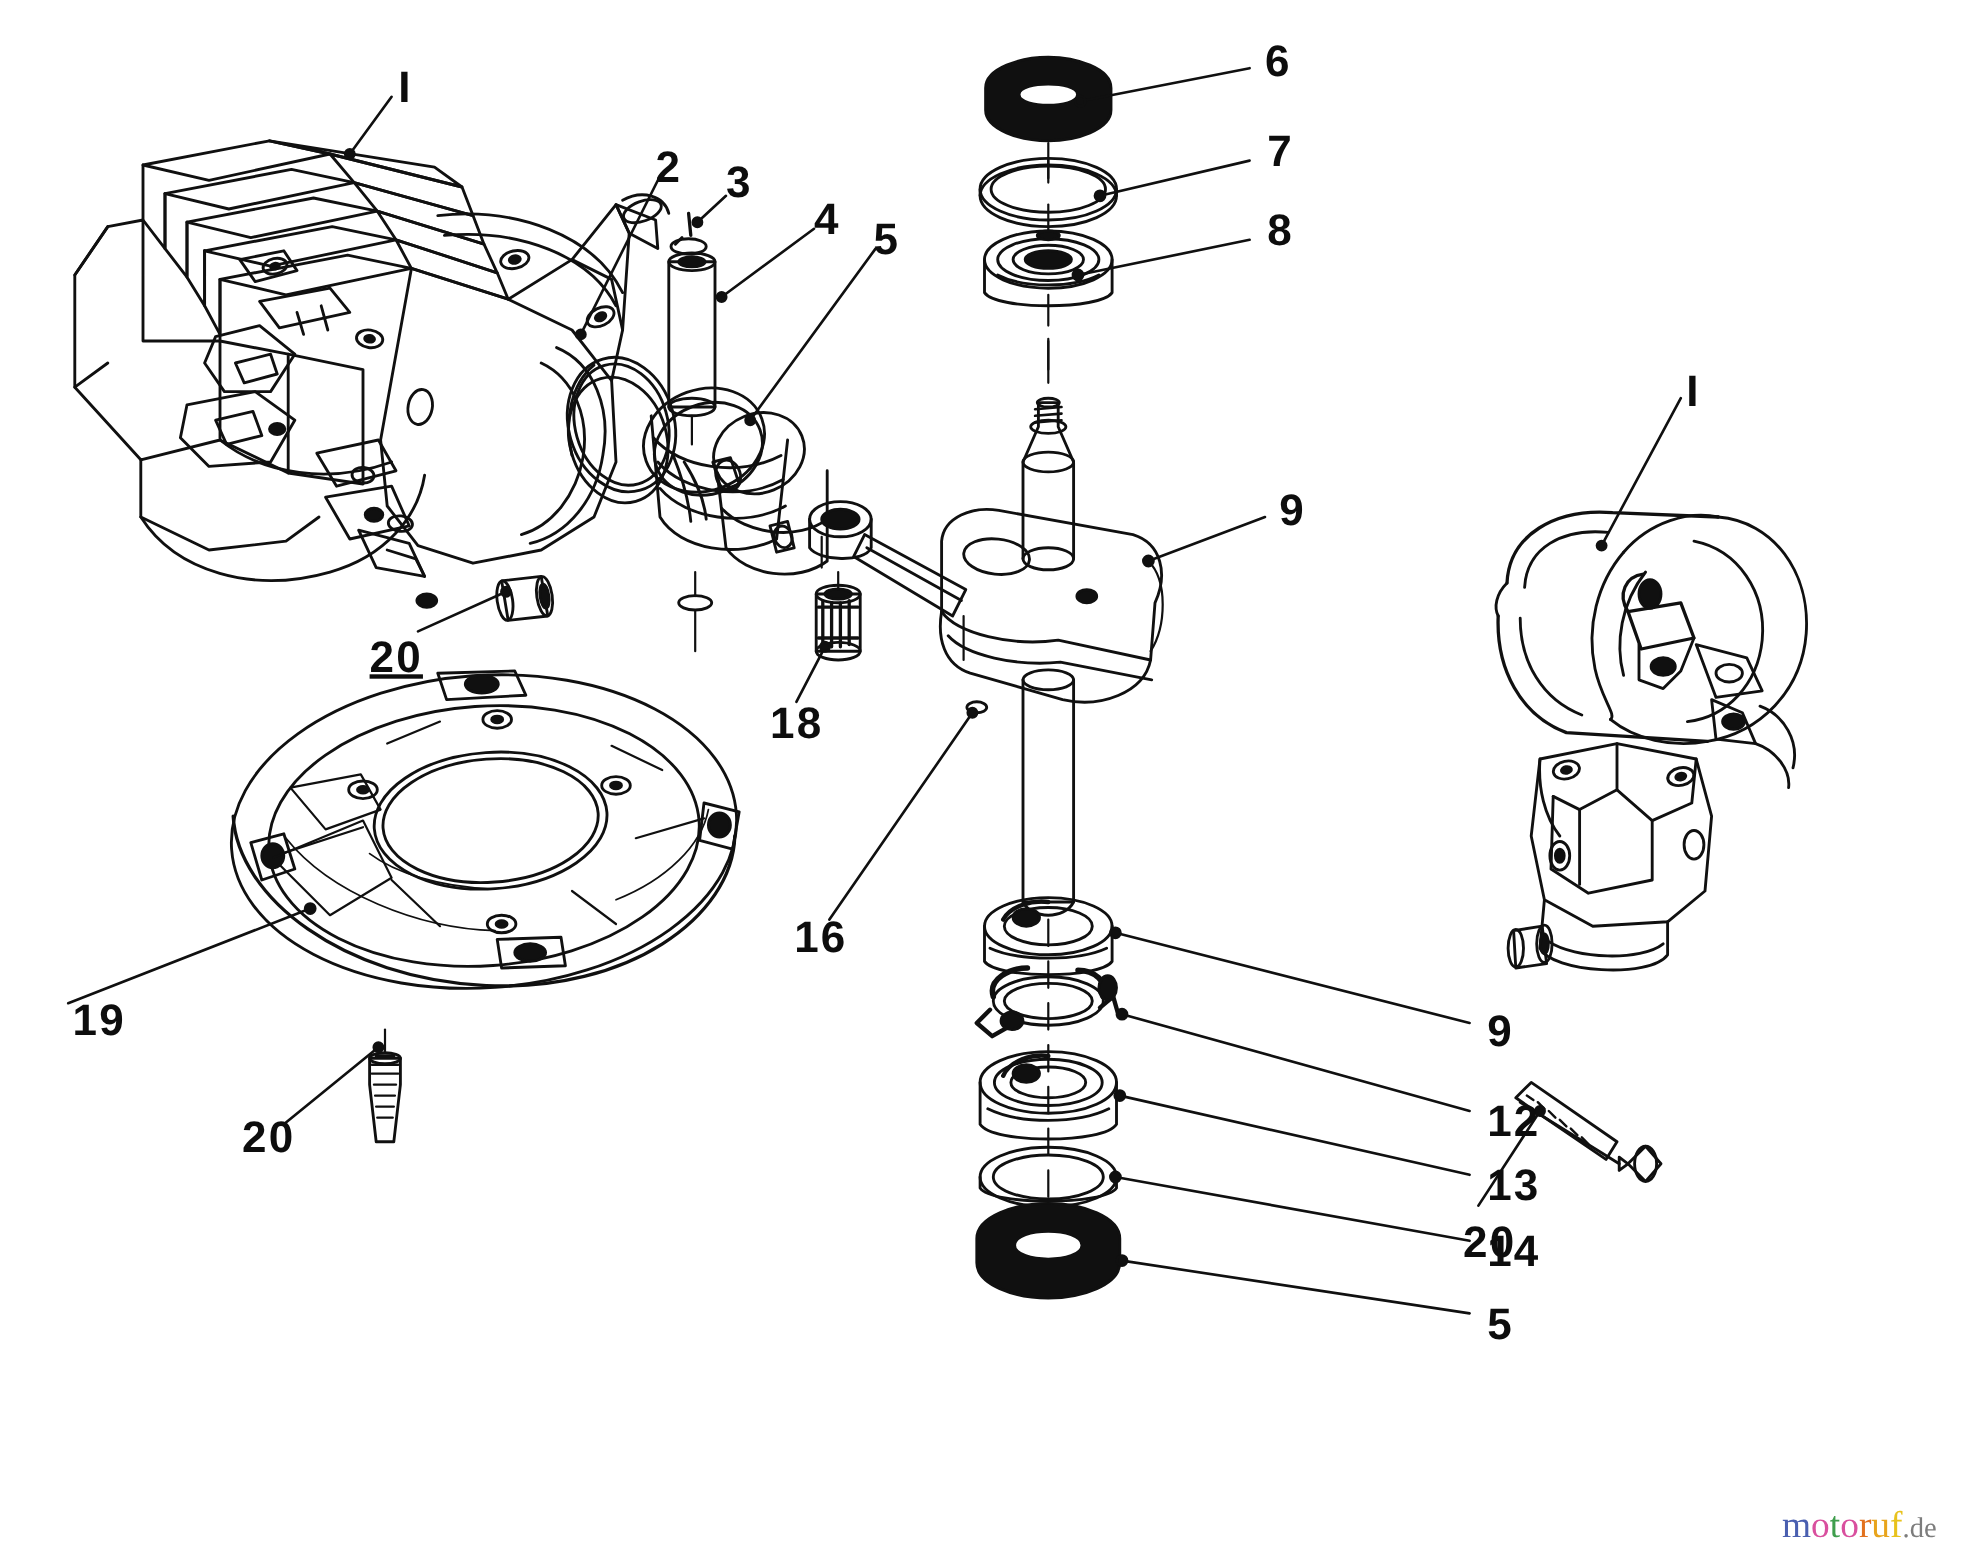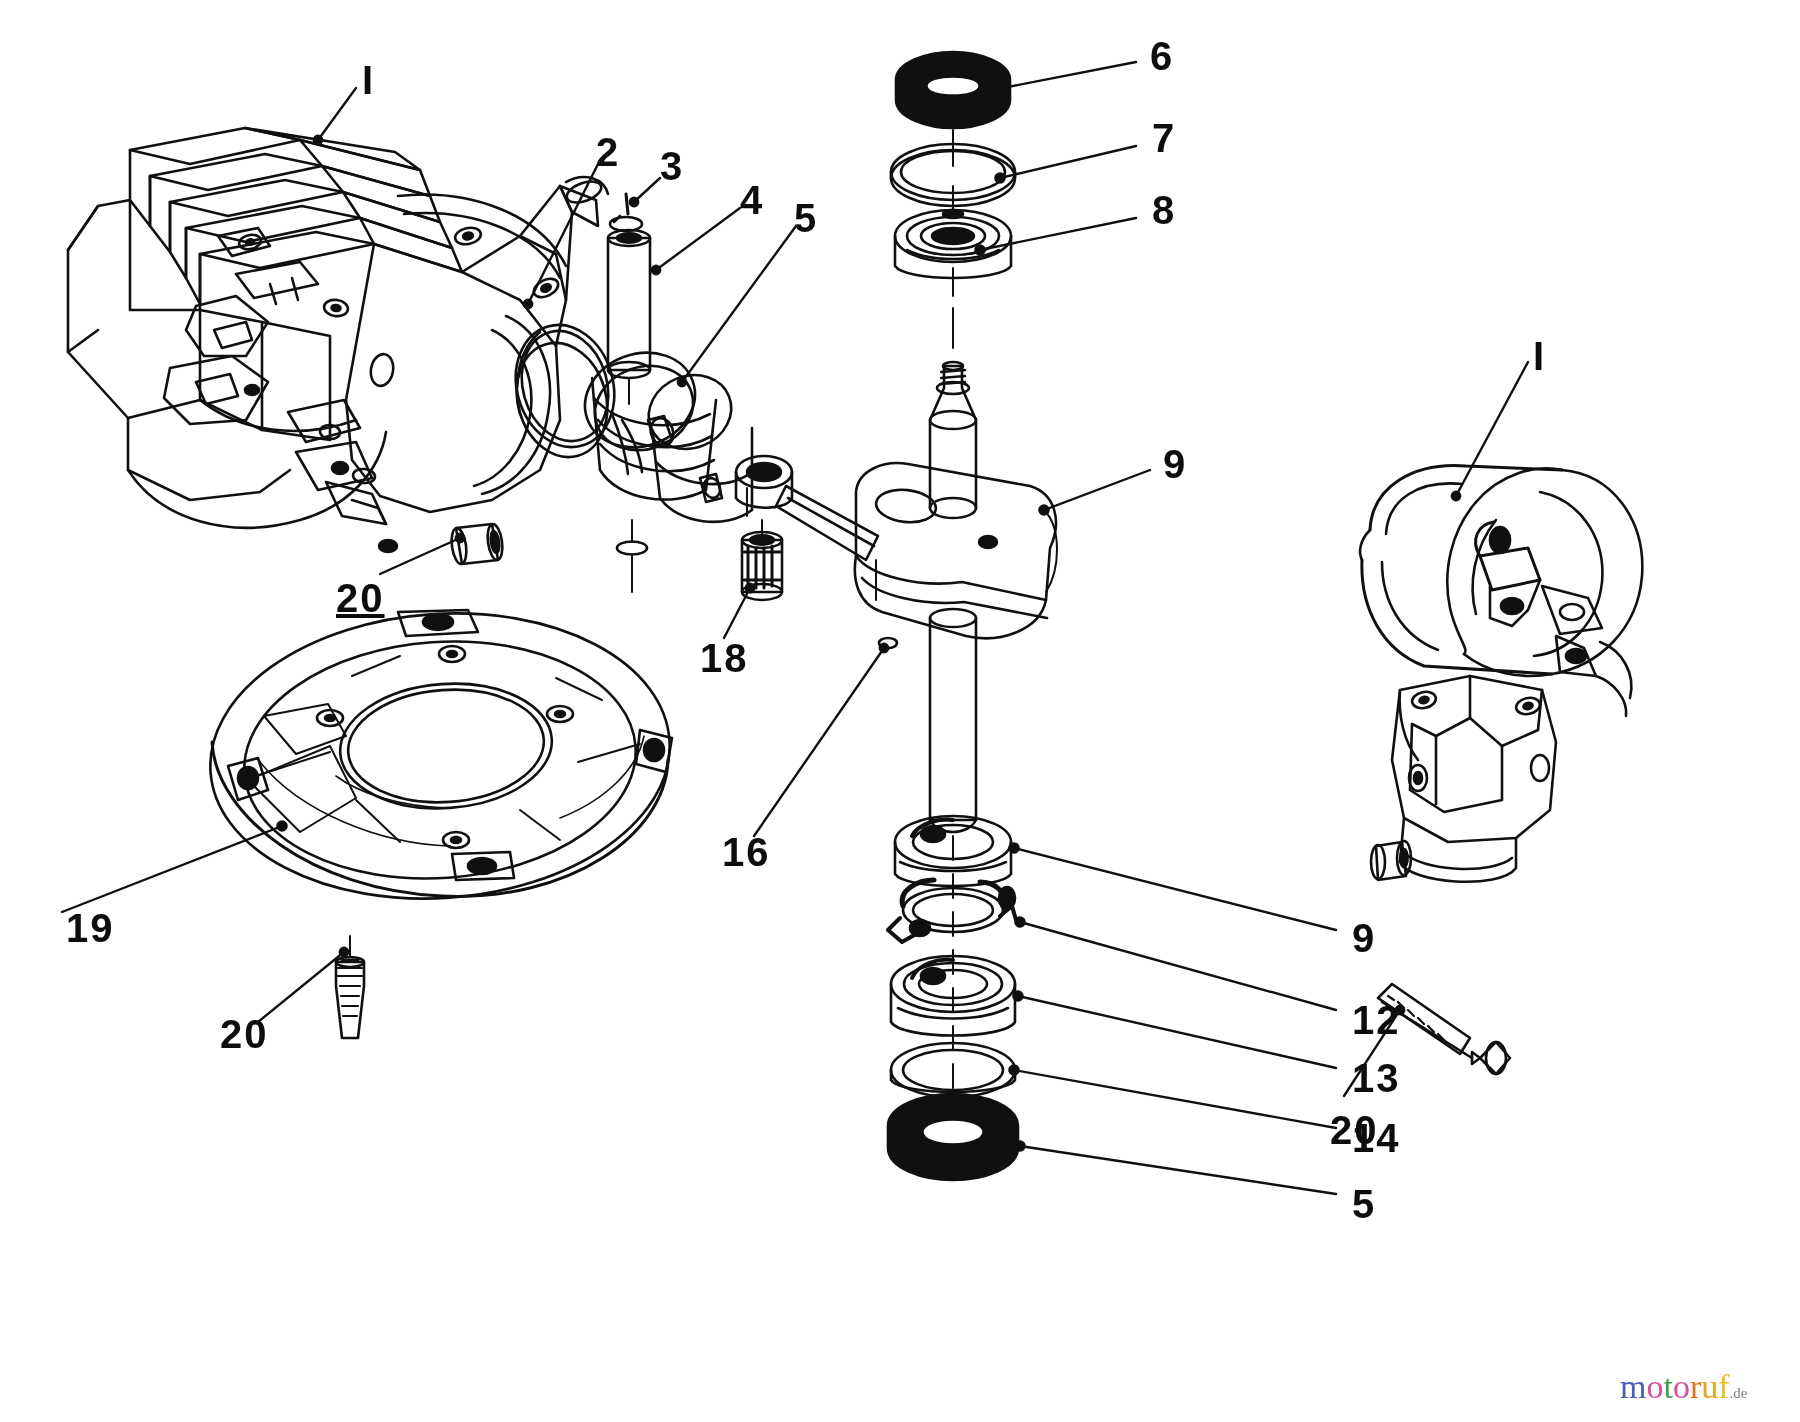--- a/index.html
+++ b/index.html
@@ -20,21 +20,21 @@
   }
   .wm{
     position:absolute;
     left:1620px; top:1368px;
     font-family:"Liberation Serif",serif;
     font-size:34px;
     letter-spacing:0px;
     white-space:nowrap;
   }
   .wm span{display:inline-block;}
-  .wm .de{font-size:15px;color:#7d7d7d;letter-spacing:0px;}
+  .wm .de{font-size:26px;color:#7d7d7d;letter-spacing:0px;}
 </style>
 </head>
 <body>
 
 <div id="stage">
 
   <svg class="layer" viewBox="0 0 1800 1422">
     <g fill="none" stroke="#101010" stroke-width="2.6" stroke-linejoin="round" stroke-linecap="round">
 
       <g>

